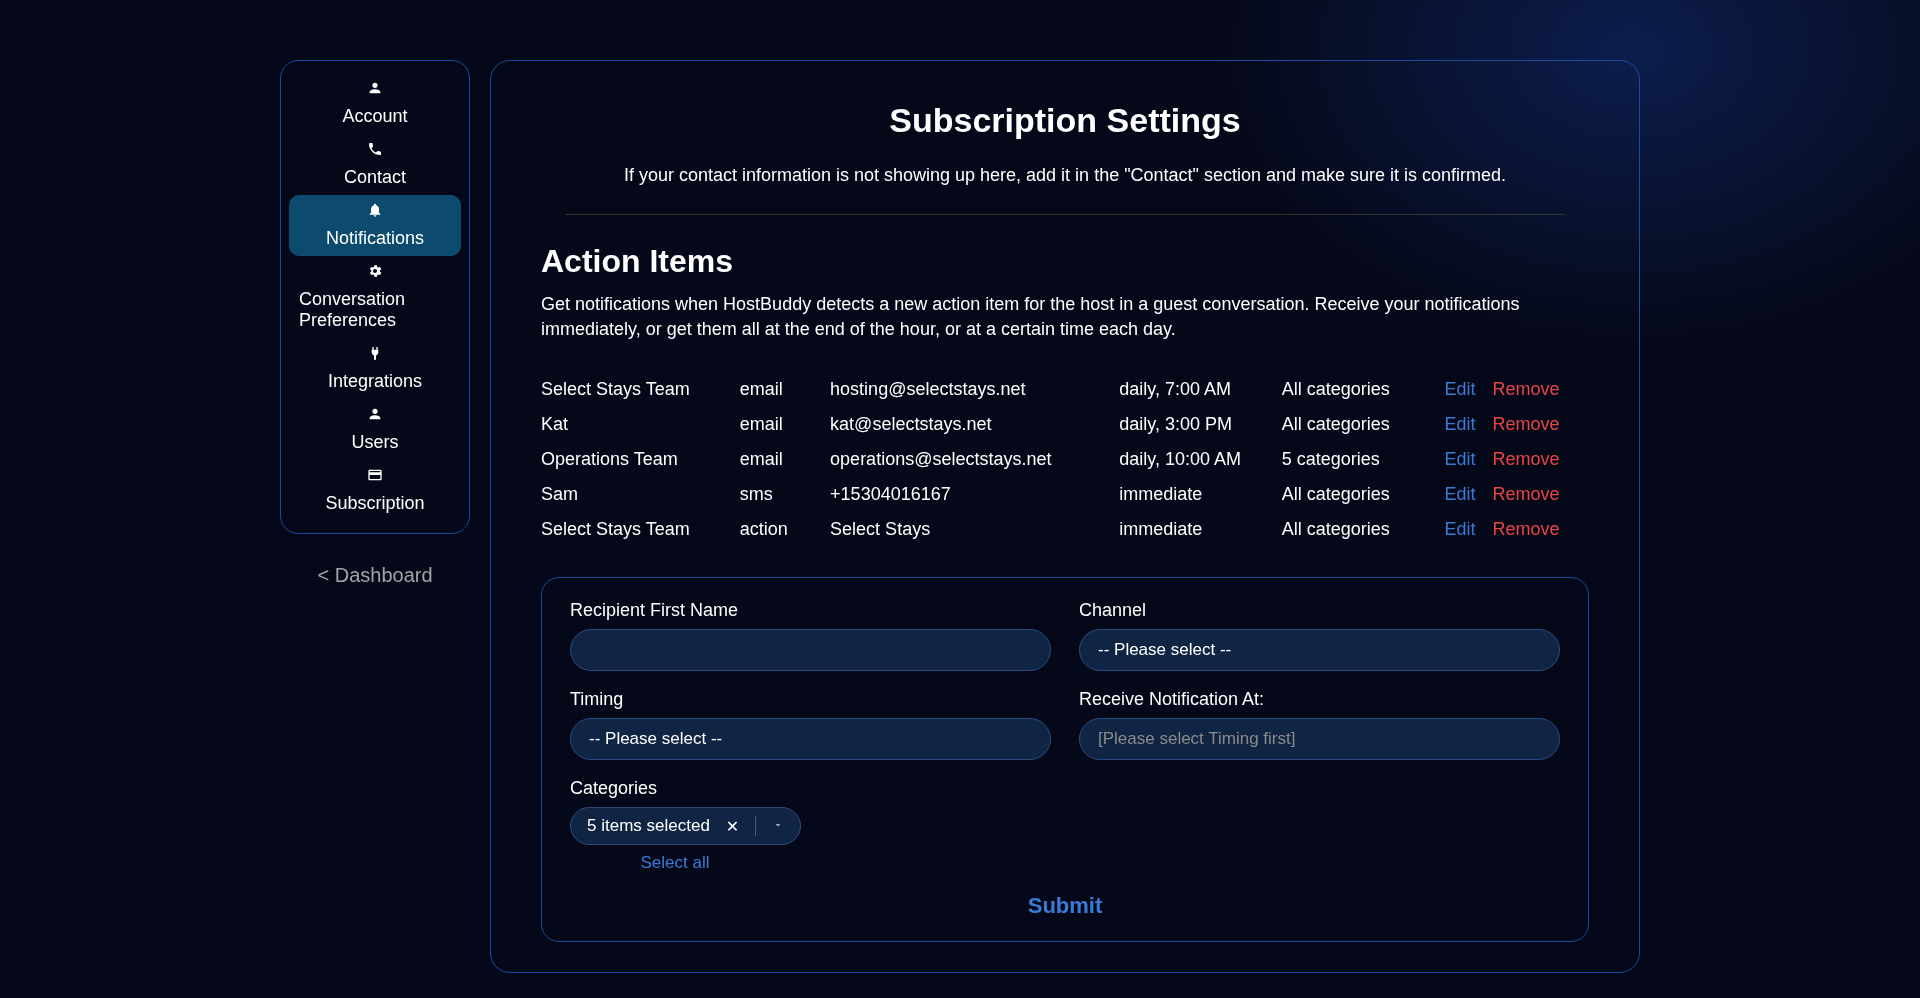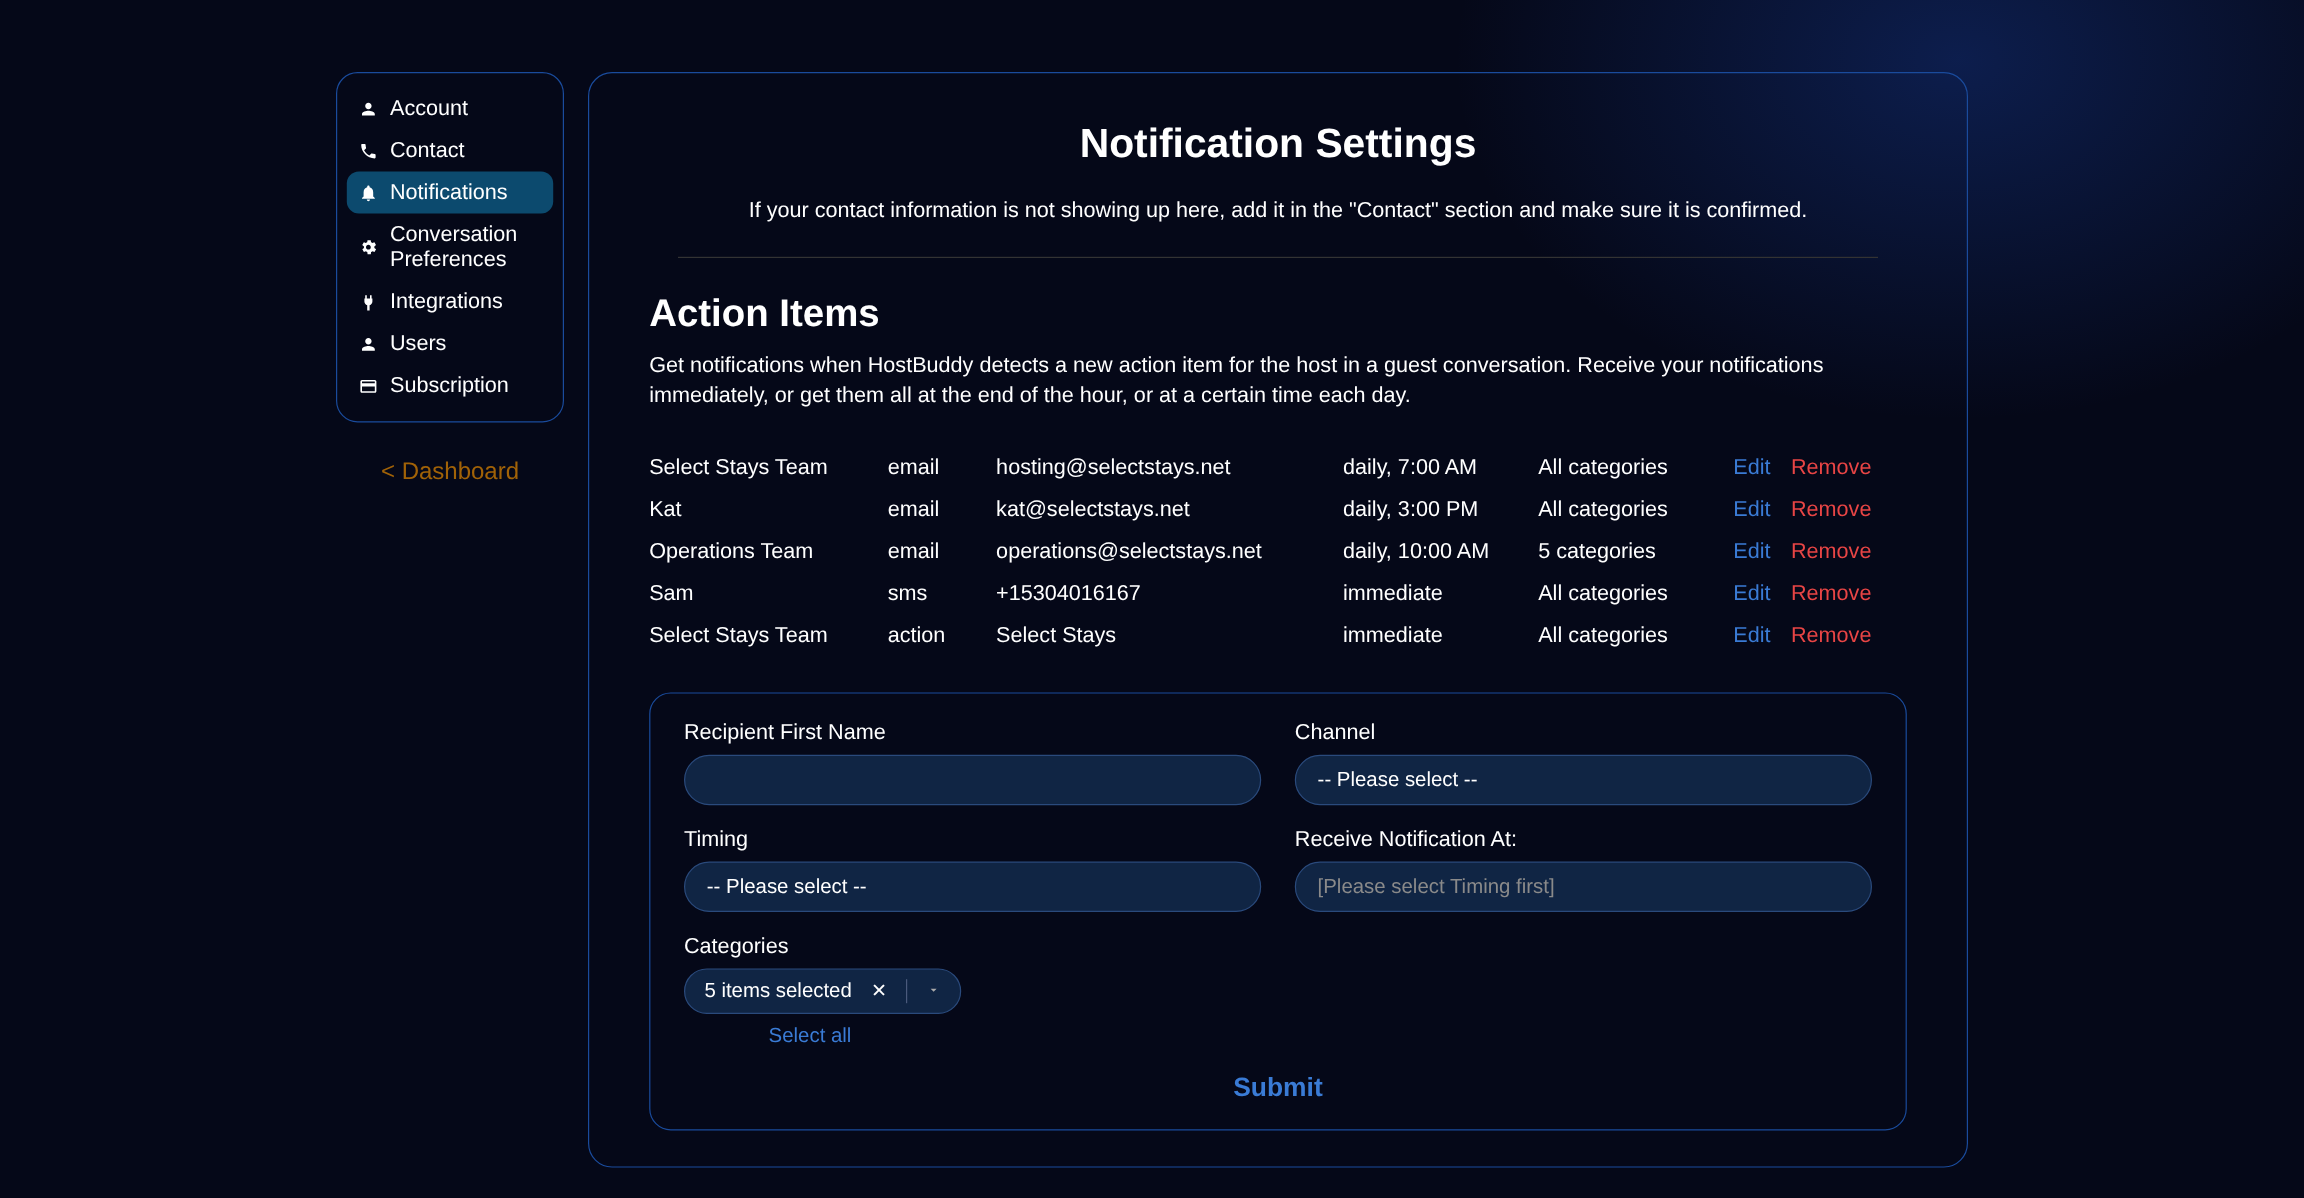--- a/index.html
+++ b/index.html
@@ -40,20 +40,21 @@
 
 .sidebar-item {
   display: flex;
   align-items: center;
   gap: 10px;
   padding: 7px 10px;
   border-radius: 10px;
   cursor: pointer;
   font-size: 18px;
   font-weight: 500;
+  flex-direction: column;
 }
 
 .sidebar-item.active {
   background: #0c4a6e;
 }
 
 .sidebar-icon {
   width: 16px;
   height: 16px;
   display: flex;
@@ -62,21 +63,21 @@
   flex-shrink: 0;
 }
 
 .sidebar-icon svg {
   width: 16px;
   height: 16px;
   fill: #ffffff;
 }
 
 .back-link {
-  color: #a16207;
+  color: #a3a3a3;
   font-size: 20px;
   font-weight: 500;
   text-align: center;
   cursor: pointer;
 }
 
 .main-content {
   flex: 1;
   border: 1px solid #1a4b9c;
   border-radius: 20px;
@@ -301,21 +302,21 @@
             </svg>
         </span>
         <span>Subscription</span>
       </div>
 
     </div>
     <div class="back-link">&lt; Dashboard</div>
   </div>
 
   <div class="main-content">
-    <h1 class="page-title">Notification Settings</h1>
+    <h1 class="page-title">Subscription Settings</h1>
     <p class="subtitle">If your contact information is not showing up here, add it in the "Contact" section and make sure it is confirmed.</p>
     <div class="divider"></div>
 
     <h2 class="section-title">Action Items</h2>
     <p class="section-desc">Get notifications when HostBuddy detects a new action item for the host in a guest conversation. Receive your notifications immediately, or get them all at the end of the hour, or at a certain time each day.</p>
 
     <div class="action-table">
       <div class="action-row">
         <div>Select Stays Team</div>
         <div>email</div>

